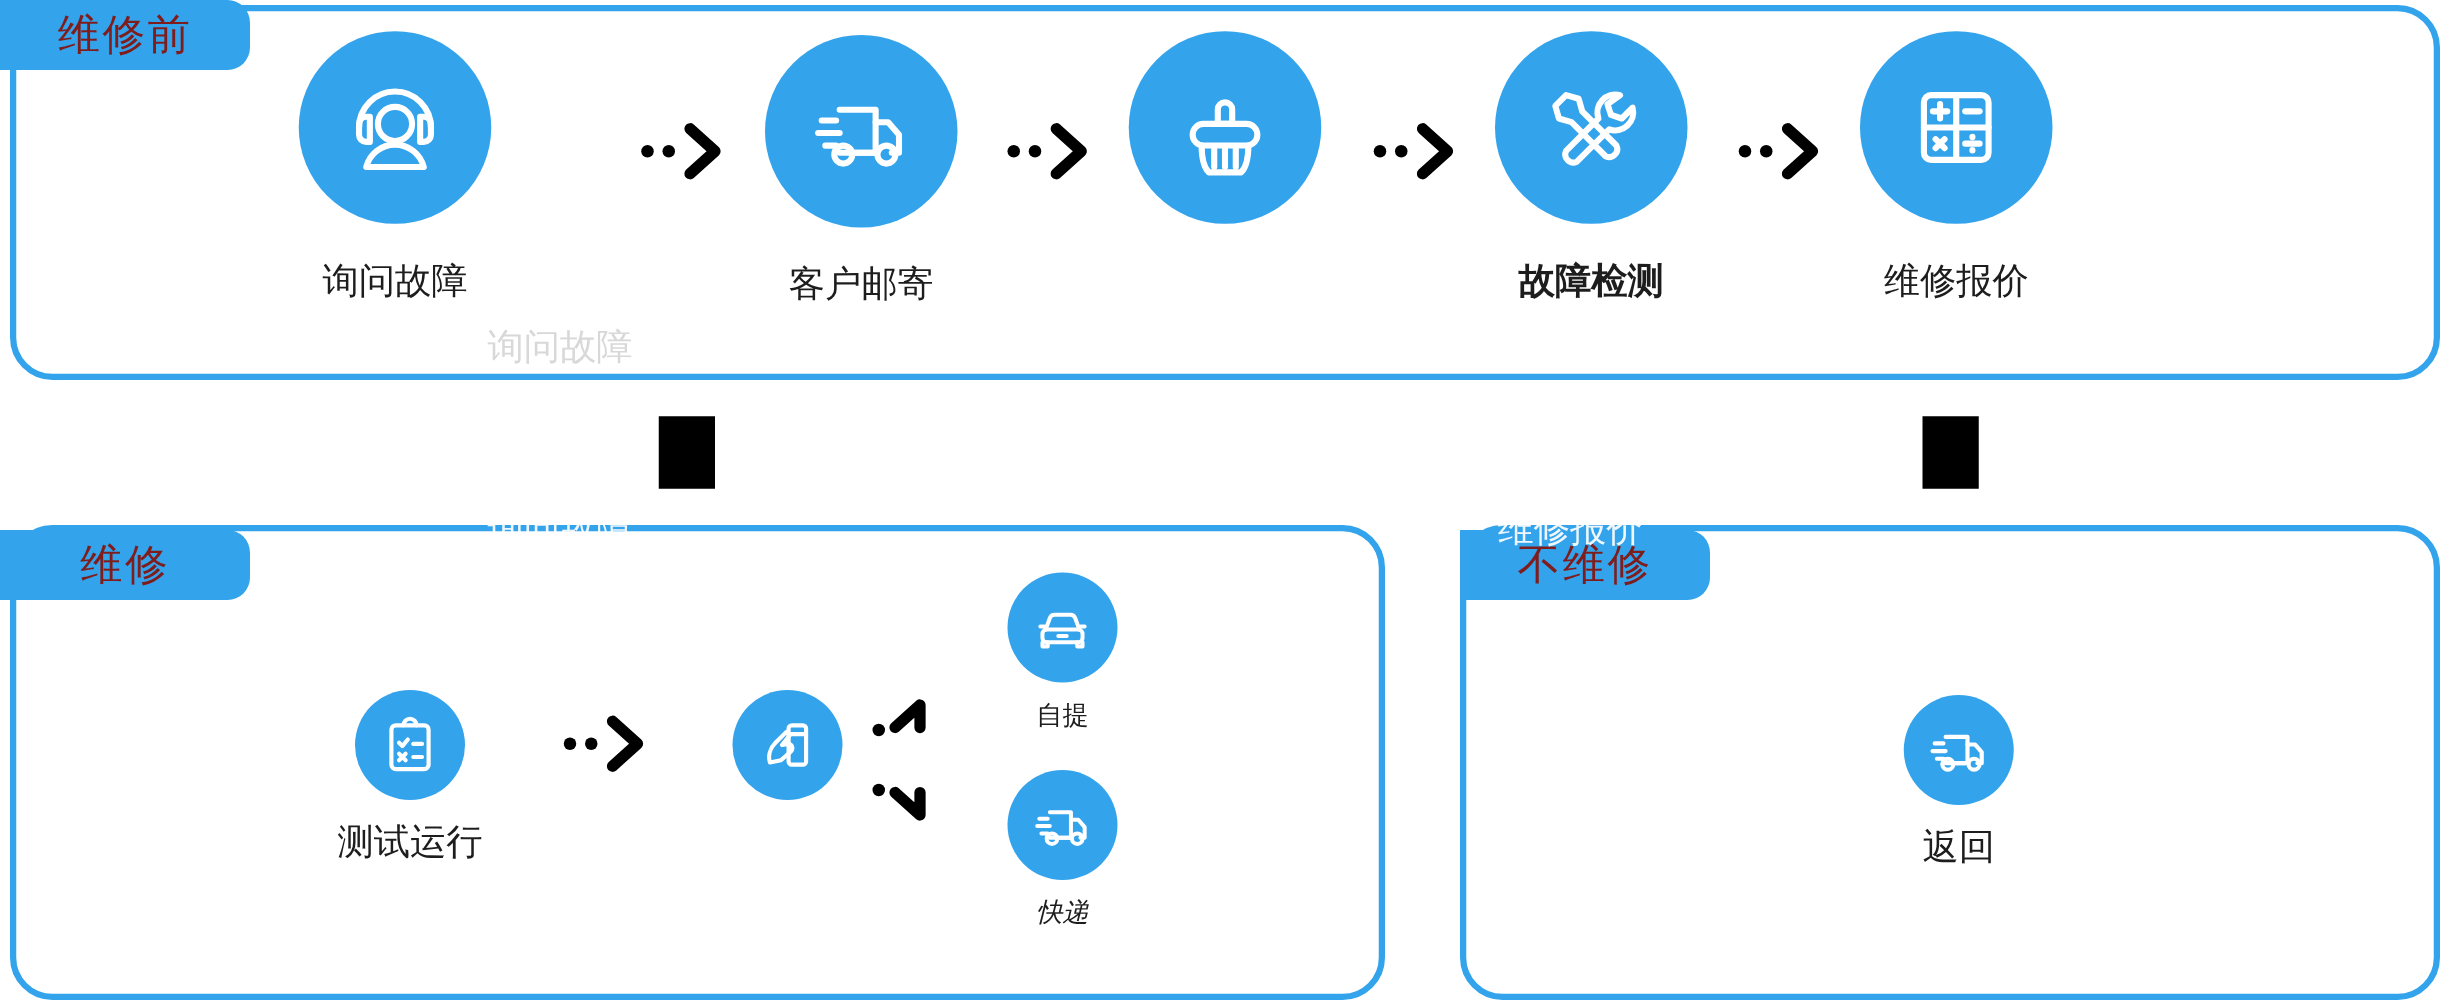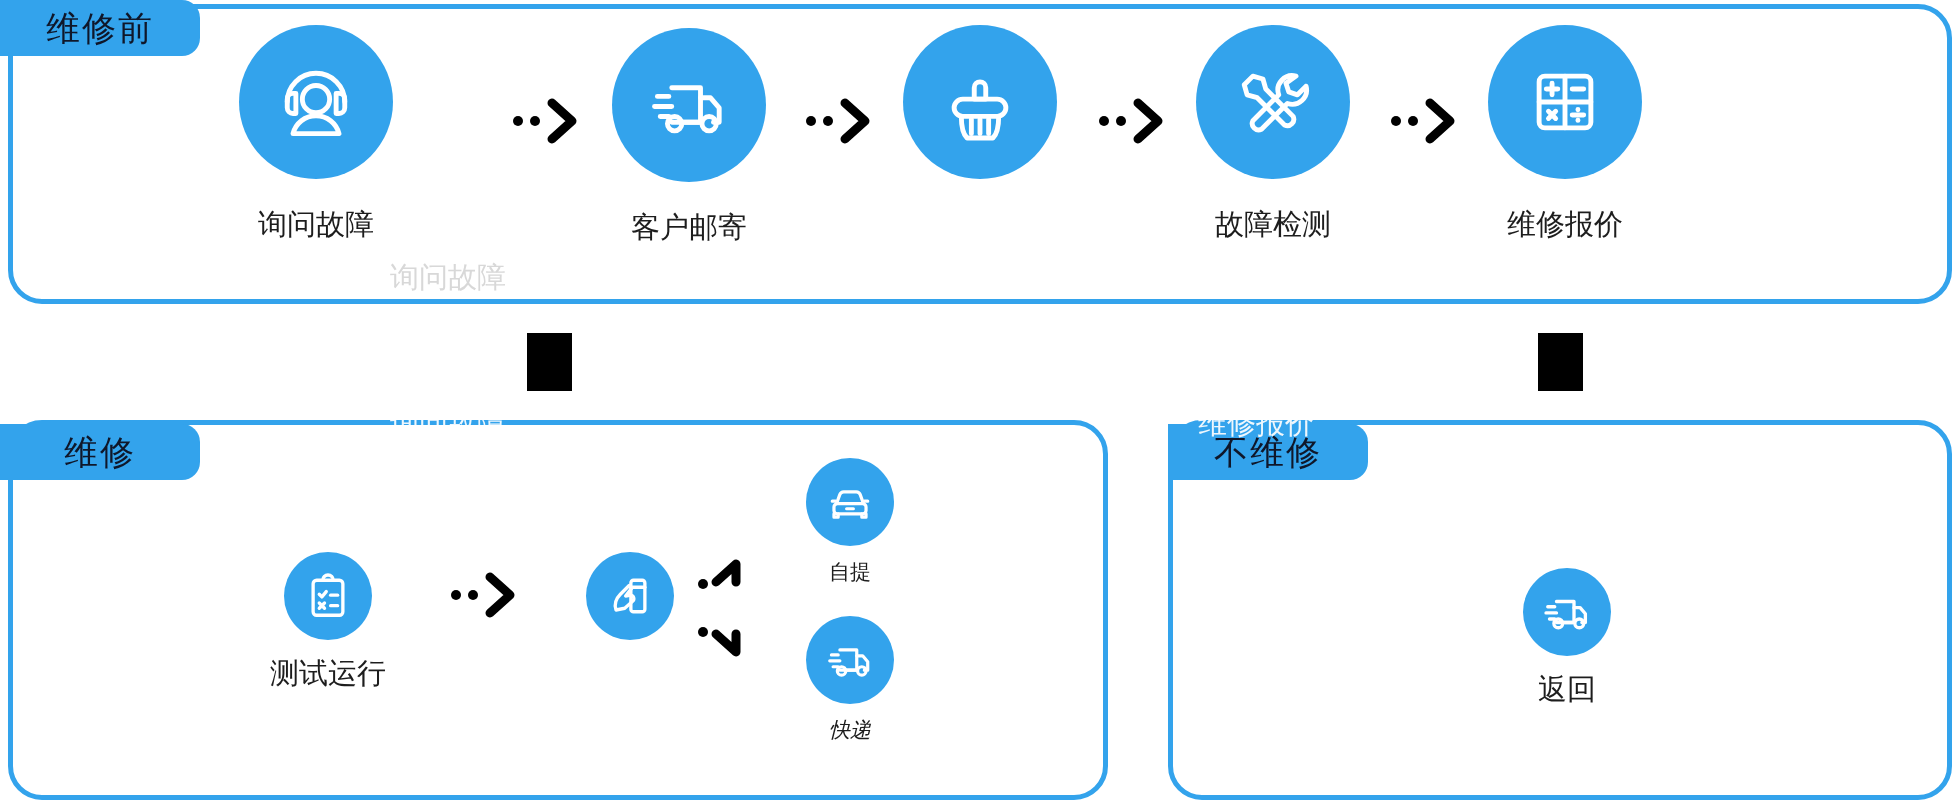--- a/index.html
+++ b/index.html
@@ -39,21 +39,21 @@
     left: 1168px;
     top: 420px;
     width: 784px;
     height: 380px;
   }
 
   
   .badge {
     position: absolute;
     background: #33a3ec;
-    color: #0f172a;
+    color: #7f1d1d;
     font-size: 34px;
     line-height: 1;
     display: flex;
     align-items: center;
     justify-content: center;
     border-radius: 0 18px 18px 0;
     z-index: 5;
     letter-spacing: 2px;
   }
   #badge-before {
@@ -205,21 +205,21 @@
 </div>
 
 <div class="connector" style="left:1096px; top:93px;">
   <svg width="72" height="56" viewBox="0 0 72 56">
     <circle cx="8" cy="28" r="5" fill="#000"></circle>
     <circle cx="25" cy="28" r="5" fill="#000"></circle>
     <path d="M42 10 L62 28 L42 46" fill="none" stroke="#000" stroke-width="9" stroke-linecap="round" stroke-linejoin="round"></path>
   </svg>
 </div>
 
-<div class="step" style="left:1188px; top:25px;">
+<div class="step" style="left:1188px; top:25px;font-weight:bold;">
   <div class="circle">
     <svg width="92" height="92" viewBox="0 0 64 64" fill="none" stroke="#ffffff" stroke-width="3.4" stroke-linecap="round" stroke-linejoin="round">
       <path d="M48 14a10 10 0 0 0-12 13L18 45a4.5 4.5 0 0 0 6 6l18-18a10 10 0 0 0 13-12l-6 6-6-2-2-6z"></path>
       <path d="M18 14l7 2 2 7 19 19a4.5 4.5 0 0 1-6 6L21 29l-7-2-2-7z"></path>
     </svg>
   </div>
   <div class="step-label">故障检测</div>
 </div>
 
 <div class="connector" style="left:1388px; top:93px;">
@@ -320,21 +320,21 @@
       <path d="M10 26h8M8 33h12M12 40h6"></path>
     </svg>
   </div>
   <div class="step-label">快递</div>
 </div>
 
 <div class="panel" id="panel-norepair"></div>
 
 <div class="badge" id="badge-norepair">不维修</div>
 
-<div class="step" style="left:1482px; top:568px;text-align:center;">
+<div class="step" style="left:1482px; top:556px;text-align:center;">
   <div class="circle" style="width:88px;height:88px;">
     <svg width="56" height="56" viewBox="0 0 64 64" fill="none" stroke="#ffffff" stroke-width="3.8" stroke-linecap="round" stroke-linejoin="round">
       <path d="M20 20h20v24H20"></path>
       <path d="M40 27h7l6 7v10h-4"></path>
       <path d="M26 44h13"></path>
       <circle cx="22" cy="45" r="5"></circle>
       <circle cx="46" cy="45" r="5"></circle>
       <path d="M10 26h8M8 33h12M12 40h6"></path>
     </svg>
   </div>

